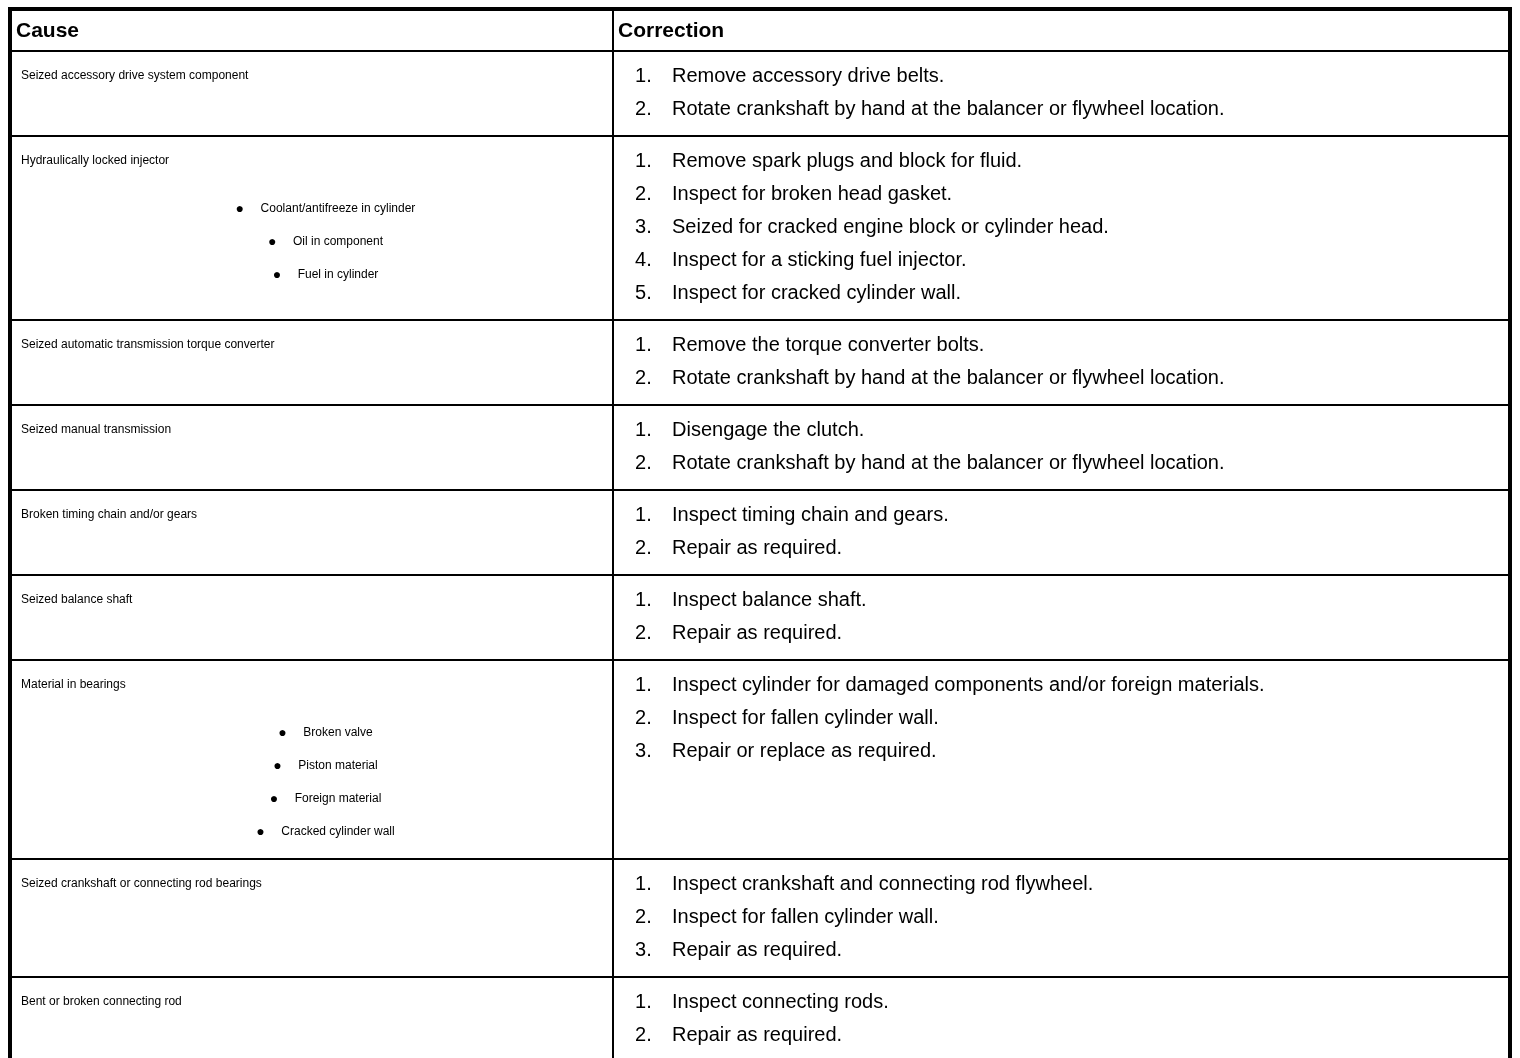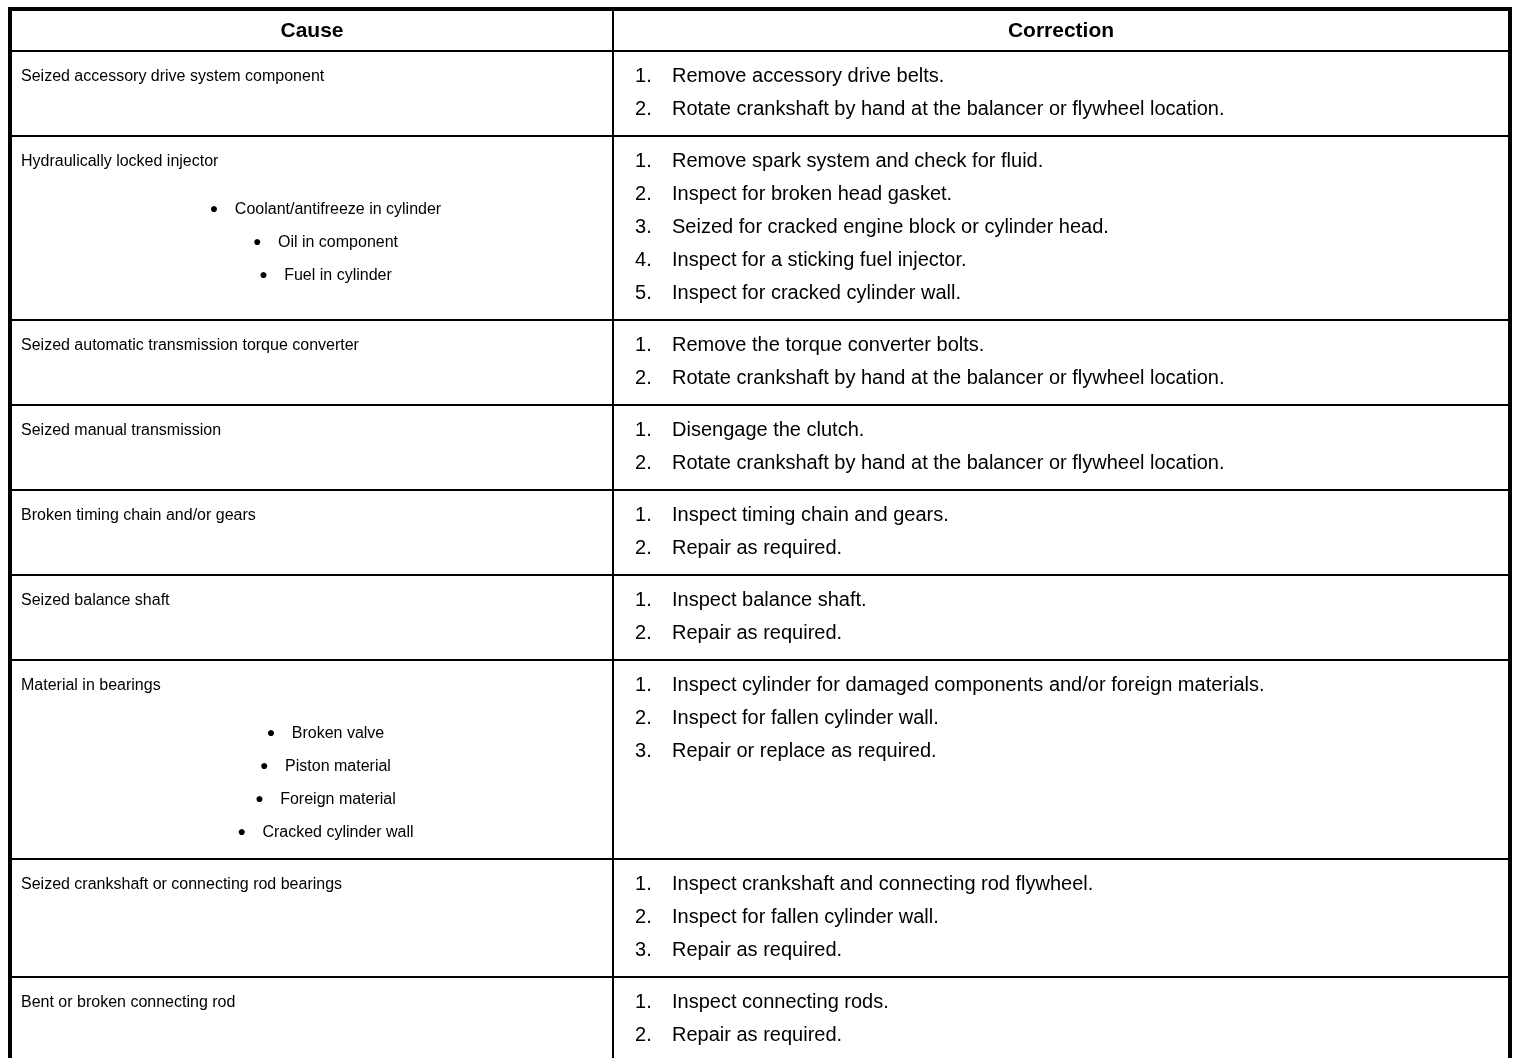--- a/index.html
+++ b/index.html
@@ -26,29 +26,29 @@
     table-layout: fixed;
     background: #ffffff;
   }
   th, td {
     border: 2px solid #000000;
     vertical-align: top;
   }
   th.hdr {
     font-size: 21px;
     font-weight: bold;
-    text-align: center;
+    text-align: left;
     padding: 6px 4px 7px 4px;
     line-height: 26px;
   }
   col.cause-col   { width: 40.2%; }
   col.correction-col { width: 59.8%; }
   td.cause-cell {
     padding: 7px 10px 10px 9px;
-    font-size: 16px;
+    font-size: 12px;
     line-height: 33px;
   }
   td.correction-cell {
     padding: 7px 10px 10px 0;
     font-size: 20px;
     line-height: 33px;
   }
   .cause-title {
     line-height: 33px;
   }
@@ -133,21 +133,21 @@
                 <span class="step-text">Oil in component</span>
               </li>
               <li>
                 <span class="step-text">Fuel in cylinder</span>
               </li>
             </ul>
           </td>
           <td class="correction-cell">
             <ol class="steps">
               <li>
-                <span class="step-text">Remove spark system and check for fluid.</span>
+                <span class="step-text">Remove spark plugs and block for fluid.</span>
               </li>
               <li>
                 <span class="step-text">Inspect for broken head gasket.</span>
               </li>
               <li>
                 <span class="step-text">Seized for cracked engine block or cylinder head.</span>
               </li>
               <li>
                 <span class="step-text">Inspect for a sticking fuel injector.</span>
               </li>

